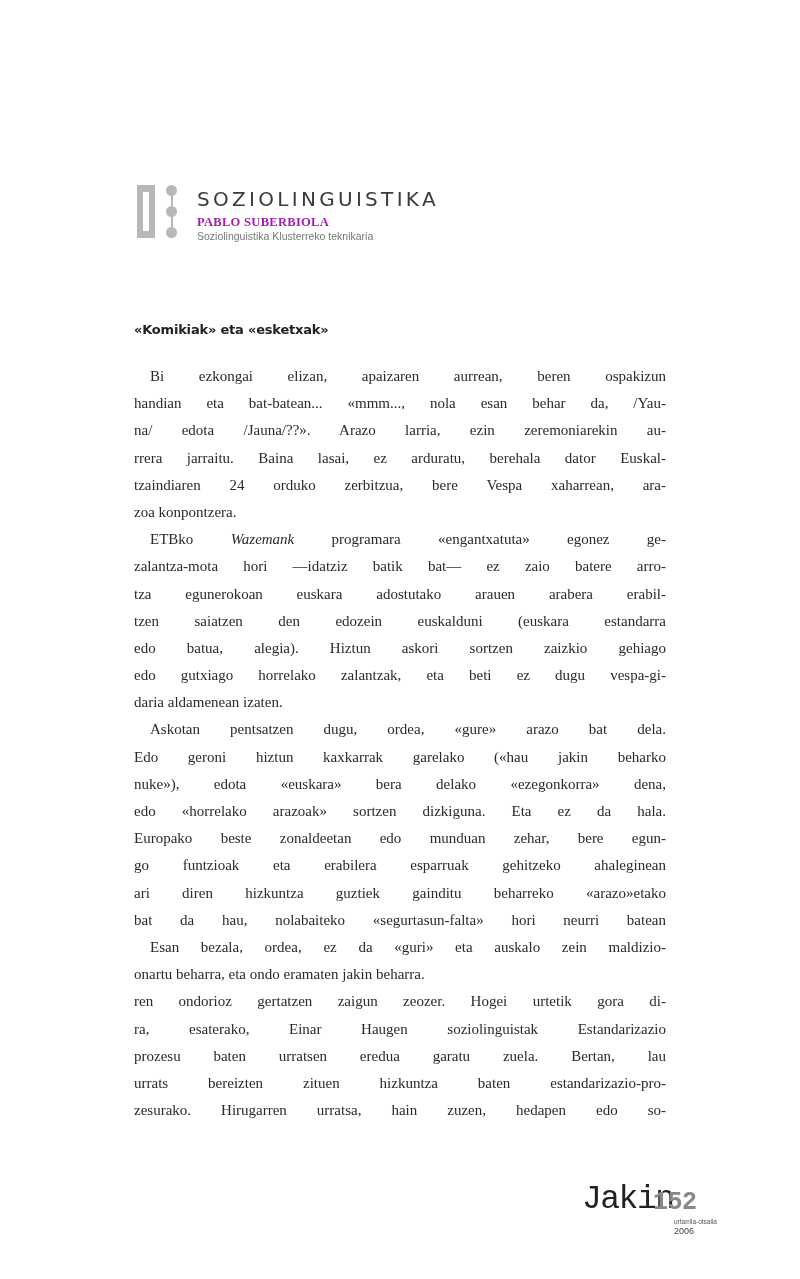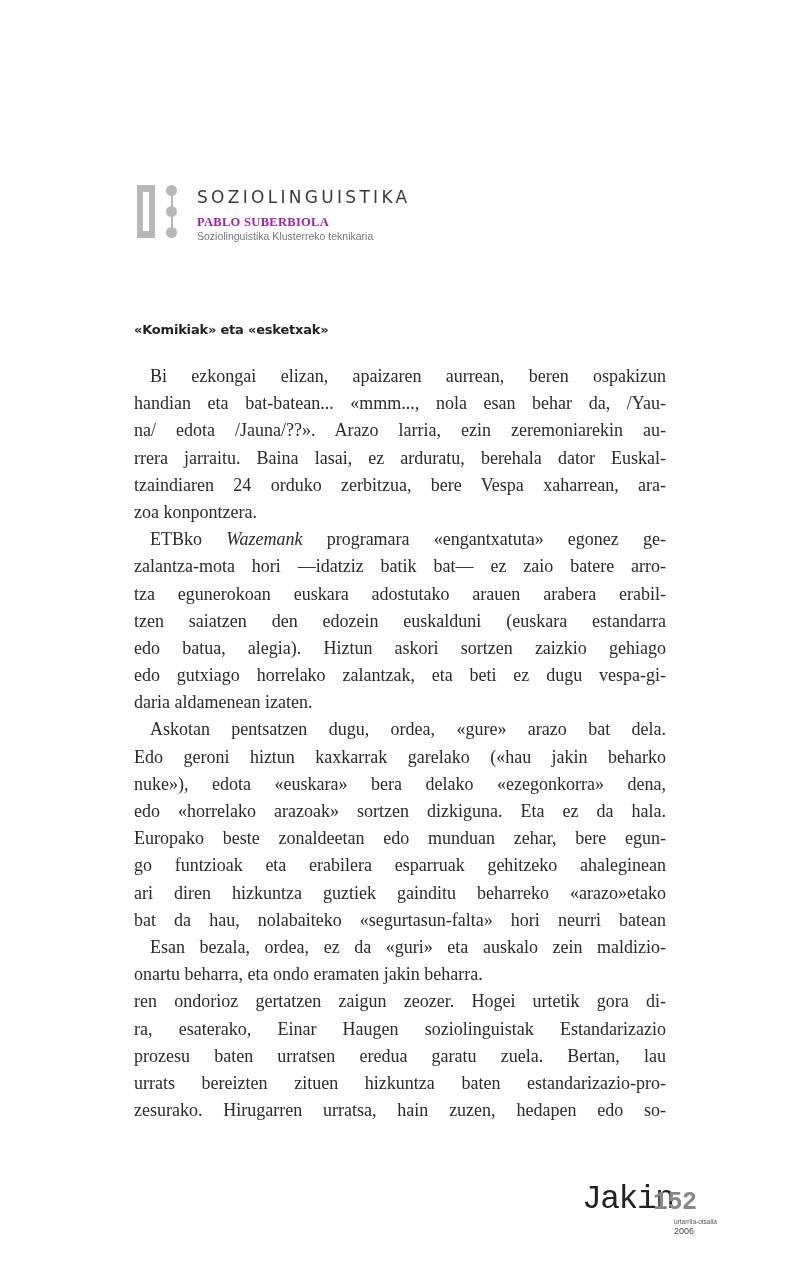--- a/index.html
+++ b/index.html
@@ -8,31 +8,31 @@
 
   .header { position: absolute; left: 137px; top: 185px; height: 60px; }
   .logo-mark { position: absolute; left: 0; top: 0; width: 48px; height: 56px; }
   .logo-bar { position: absolute; left: 0; top: 0; width: 18px; height: 53px; background: #b8b8b8; }
   .logo-bar::after { content: ""; position: absolute; left: 6px; top: 7px; width: 6px; height: 39px; background: #fff; }
   .logo-dots { position: absolute; left: 29px; top: 0; width: 12px; height: 53px; }
   .logo-dots .line { position: absolute; left: 5px; top: 4px; width: 2px; height: 44px; background: #b8b8b8; }
   .logo-dots .dot { position: absolute; left: 0; width: 11px; height: 11px; border-radius: 50%; background: #b8b8b8; }
 
   .section-title { position: absolute; left: 60px; top: 2px; white-space: nowrap;
-    font-family: "DejaVu Sans", sans-serif; font-size: 17px; letter-spacing: 3.3px; color: #3a3a3a; }
+    font-family: "DejaVu Sans", sans-serif; font-size: 20px; letter-spacing: 3.3px; color: #3a3a3a; }
   .author { position: absolute; left: 60px; top: 30px; white-space: nowrap;
     font-family: "Liberation Serif", serif; font-weight: bold; font-size: 12.5px; letter-spacing: 0.3px; color: #a21caf; }
   .affiliation { position: absolute; left: 60px; top: 45px; white-space: nowrap;
     font-family: "Liberation Sans", sans-serif; font-size: 10.5px; color: #777; }
 
   .article-title { position: absolute; left: 134px; top: 322px; white-space: nowrap;
     font-family: "DejaVu Sans", sans-serif; font-weight: bold; font-size: 13px; color: #222; letter-spacing: -0.2px; }
 
   .body-text { position: absolute; left: 134px; top: 363px; width: 532px;
-    font-family: "Liberation Serif", serif; font-size: 18px; line-height: 27.2px; color: #2a2a2a; }
+    font-family: "Liberation Serif", serif; font-size: 15px; line-height: 27.2px; color: #2a2a2a; }
   .line { display: block; white-space: nowrap; text-align: justify; text-align-last: justify; height: 27.2px; overflow: visible; }
   .line.last { text-align-last: left; }
   .line.indent { padding-left: 16px; }
   .line em { font-style: italic; }
 
   .footer-logo { position: absolute; left: 582px; top: 1183px; width: 140px; height: 60px; }
   .jakin { position: absolute; left: 0; top: 0; font-family: Liberation Mono, monospace; font-size: 33px; letter-spacing: -1.5px; color: #222; line-height: 33px; }
   .issue { position: absolute; left: 71px; top: 6px; font-family: Liberation Mono, monospace; font-weight: bold; font-size: 25px; color: #888; line-height: 28px; letter-spacing: -0.5px; }
   .issue-months { position: absolute; left: 92px; top: 35px; font-family: "Liberation Sans", sans-serif; font-size: 6.5px; color: #555; white-space: nowrap; }
   .issue-year { position: absolute; left: 92px; top: 43px; font-family: "Liberation Sans", sans-serif; font-size: 9px; color: #444; }

